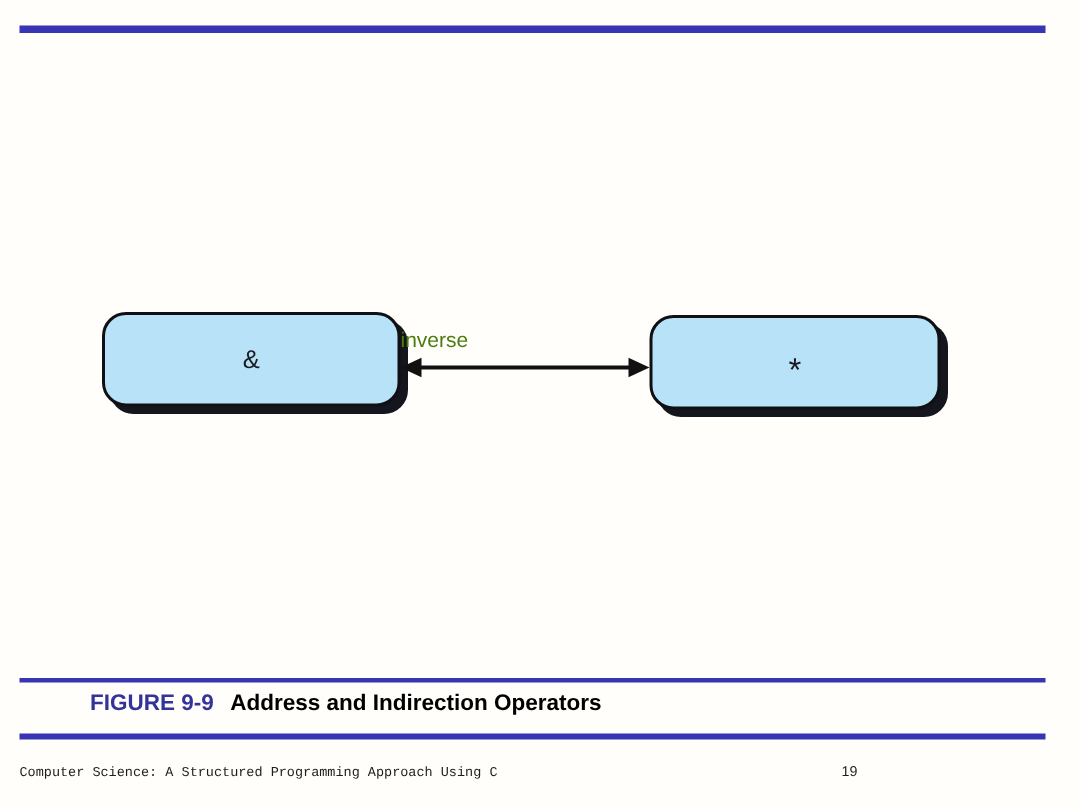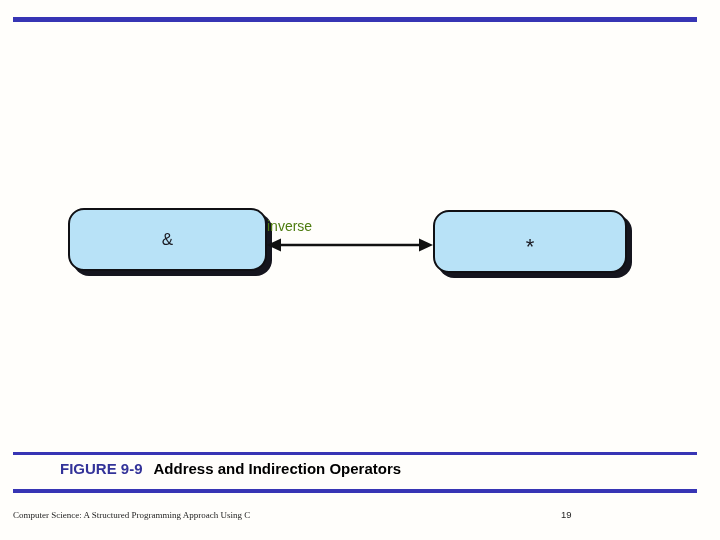--- a/index.html
+++ b/index.html
@@ -65,21 +65,21 @@
     white-space:nowrap;
     margin-left:40px;
   }
   .caption .fig-label{color:#333399;}
   .caption .fig-title{color:#000000;margin-left:11px;}
 
   
   .footer-book{
     position:absolute;left:13px;top:510px;
     font-size:9px;color:#1e1e1e;
-    font-family:Liberation Serif, serif;
+    font-family:Liberation Mono, monospace;
   }
   .footer-page{
     position:absolute;left:561px;top:509px;
     font-size:9.5px;color:#1e1e1e;
     font-family:"Liberation Sans", sans-serif;
   }
 </style>
 </head>
 <body>
 

